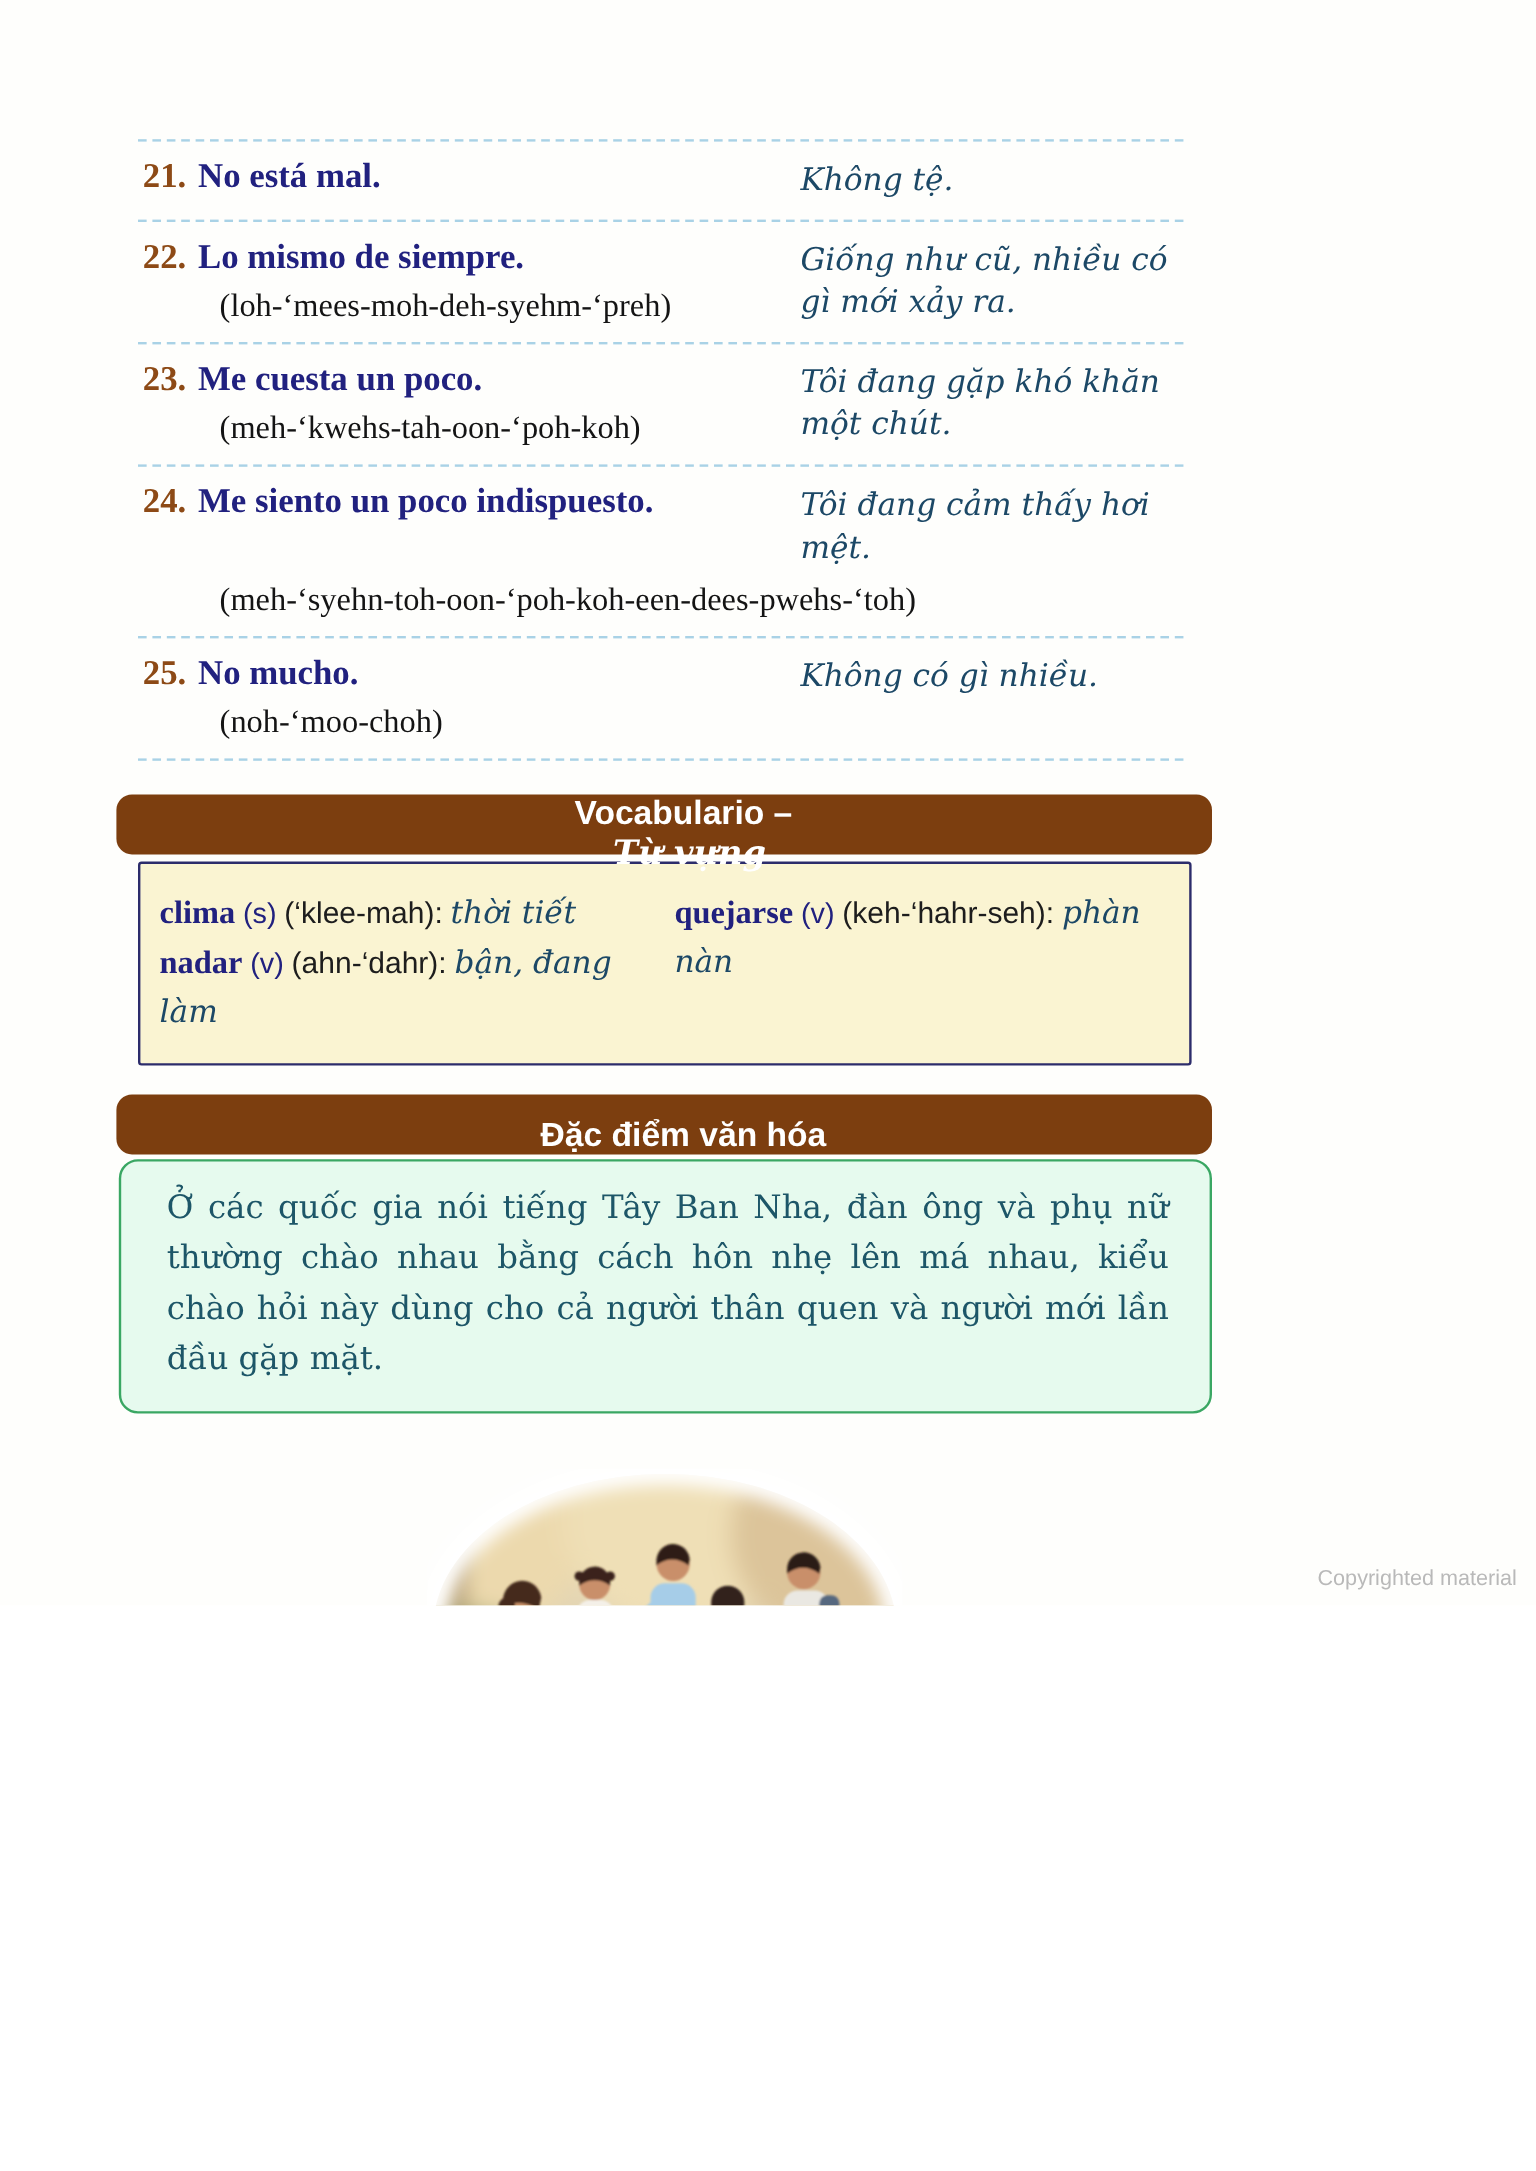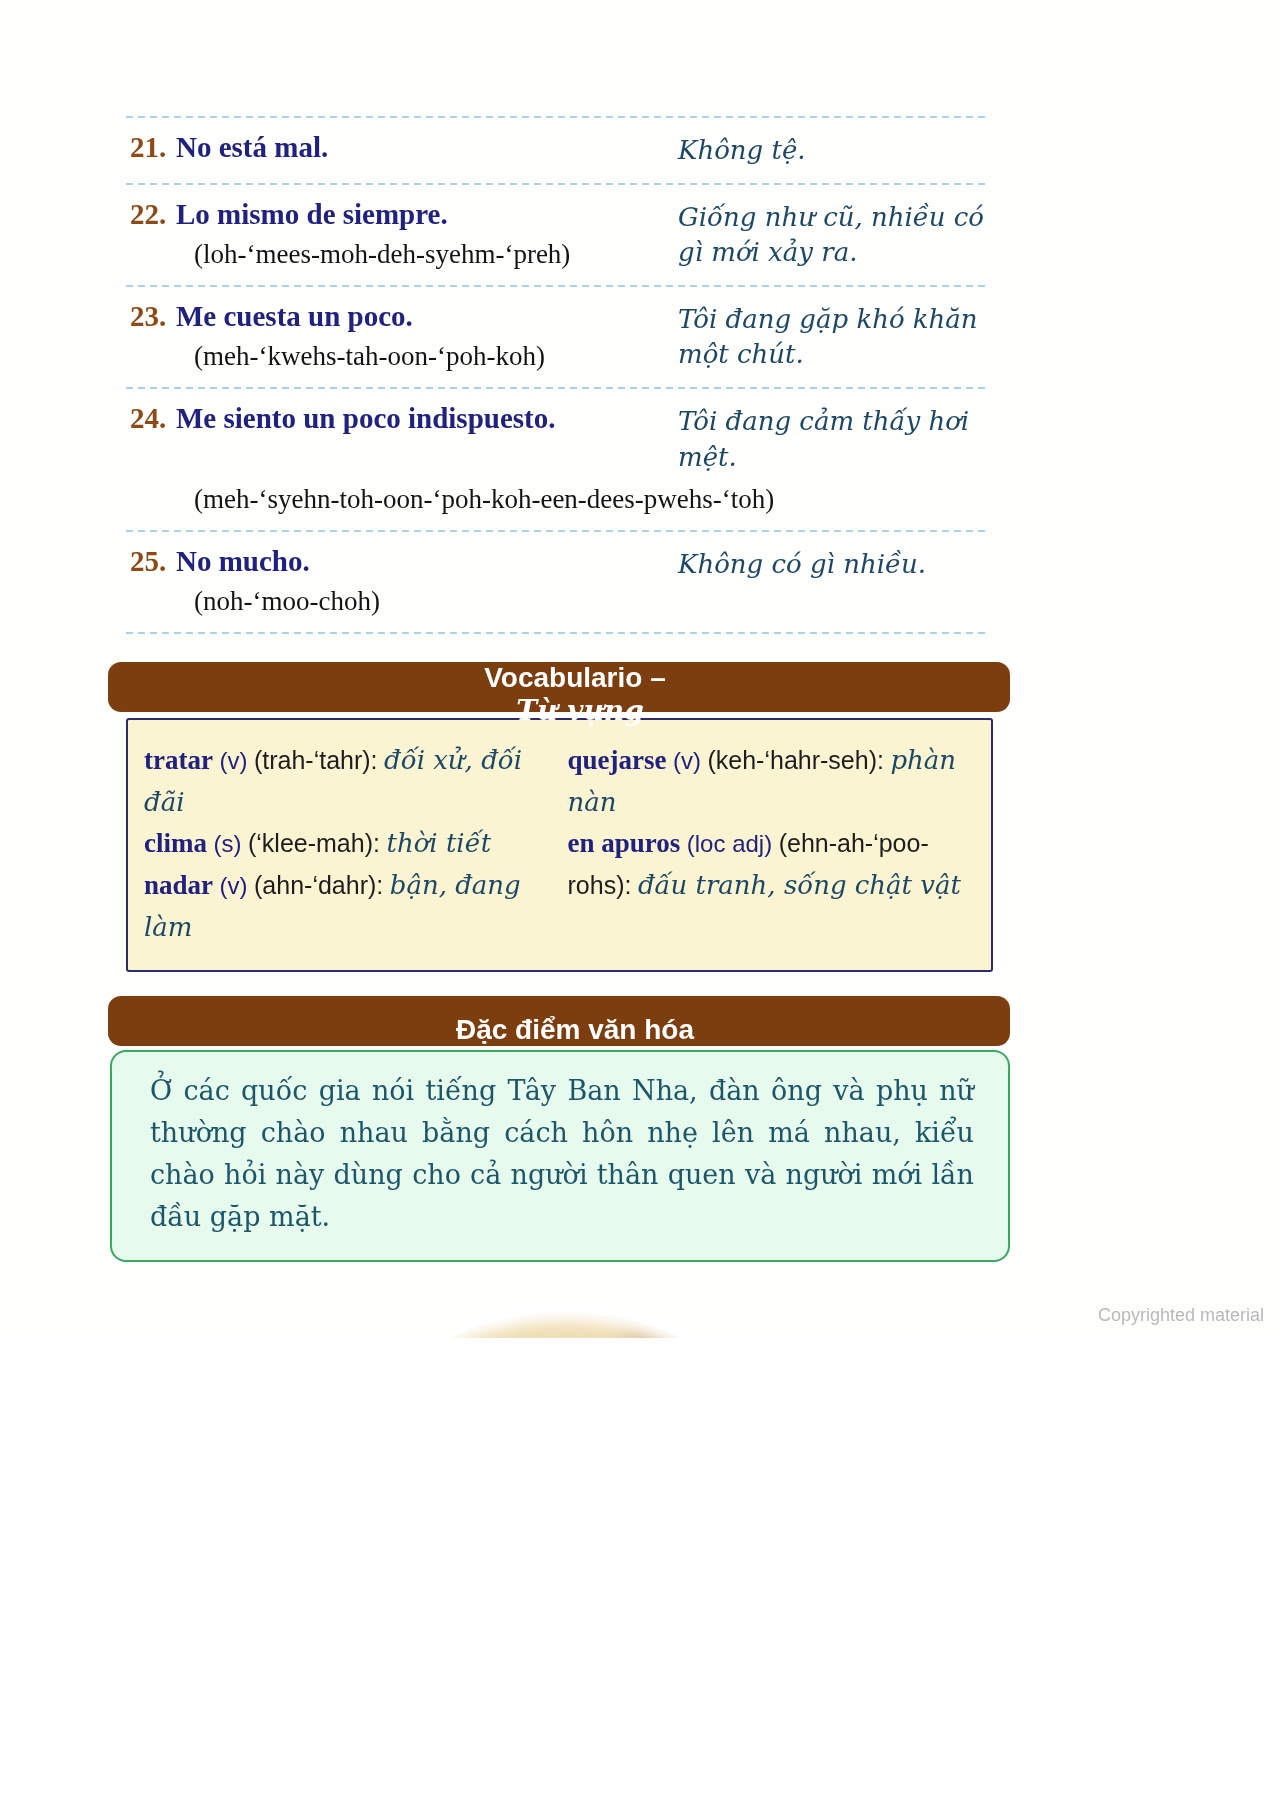--- a/index.html
+++ b/index.html
@@ -4,21 +4,20 @@
 <style>
   * { margin:0; padding:0; box-sizing:border-box; }
   html,body { background:#ffffff; }
   .page {
     position:relative;
     width:1280px; height:1338px;
     margin:0 auto;
     background:#fefefc;
     overflow:hidden;
     font-family:"Liberation Serif", serif;
-    padding-left:11px;
   }
 
   
   .phrase-list { margin:115px 290px 0 115px; }
   .divider {
     height:3px;
     background-image:repeating-linear-gradient(90deg,#a9d2e6 0 7px, transparent 7px 12px);
     background-size:12px 2px;
     background-repeat:repeat-x;
     background-position:0 50%;
@@ -186,50 +185,38 @@
   </section>
 
   <section>
     <div class="sec-header">
       <span>Vocabulario –</span>
       <span class="vh-right">Từ vựng</span>
     </div>
     <div class="vocab-body">
       <div class="vocab-col">
         <div class="vocab-item">
-          <span class="v-word">tratar</span>
-          <span class="v-pos">(v)</span>
-          <span class="v-pron">(trah-‘tahr):</span>
-          <span class="v-meaning">đối xử, đối đãi</span>
-        </div>
-        <div class="vocab-item">
           <span class="v-word">clima</span>
           <span class="v-pos">(s)</span>
           <span class="v-pron">(‘klee-mah):</span>
           <span class="v-meaning">thời tiết</span>
         </div>
         <div class="vocab-item">
           <span class="v-word">nadar</span>
           <span class="v-pos">(v)</span>
           <span class="v-pron">(ahn-‘dahr):</span>
           <span class="v-meaning">bận, đang làm</span>
         </div>
       </div>
       <div class="vocab-col">
         <div class="vocab-item">
           <span class="v-word">quejarse</span>
           <span class="v-pos">(v)</span>
           <span class="v-pron">(keh-‘hahr-seh):</span>
           <span class="v-meaning">phàn nàn</span>
-        </div>
-        <div class="vocab-item">
-          <span class="v-word">en apuros</span>
-          <span class="v-pos">(loc adj)</span>
-          <span class="v-pron">(ehn-ah-‘poo-rohs):</span>
-          <span class="v-meaning">đấu tranh, sống chật vật</span>
         </div>
       </div>
     </div>
   </section>
 
   <section>
     <div class="sec-header culture-header">
       <span>Đặc điểm văn hóa</span>
     </div>
     <div class="culture-body">

